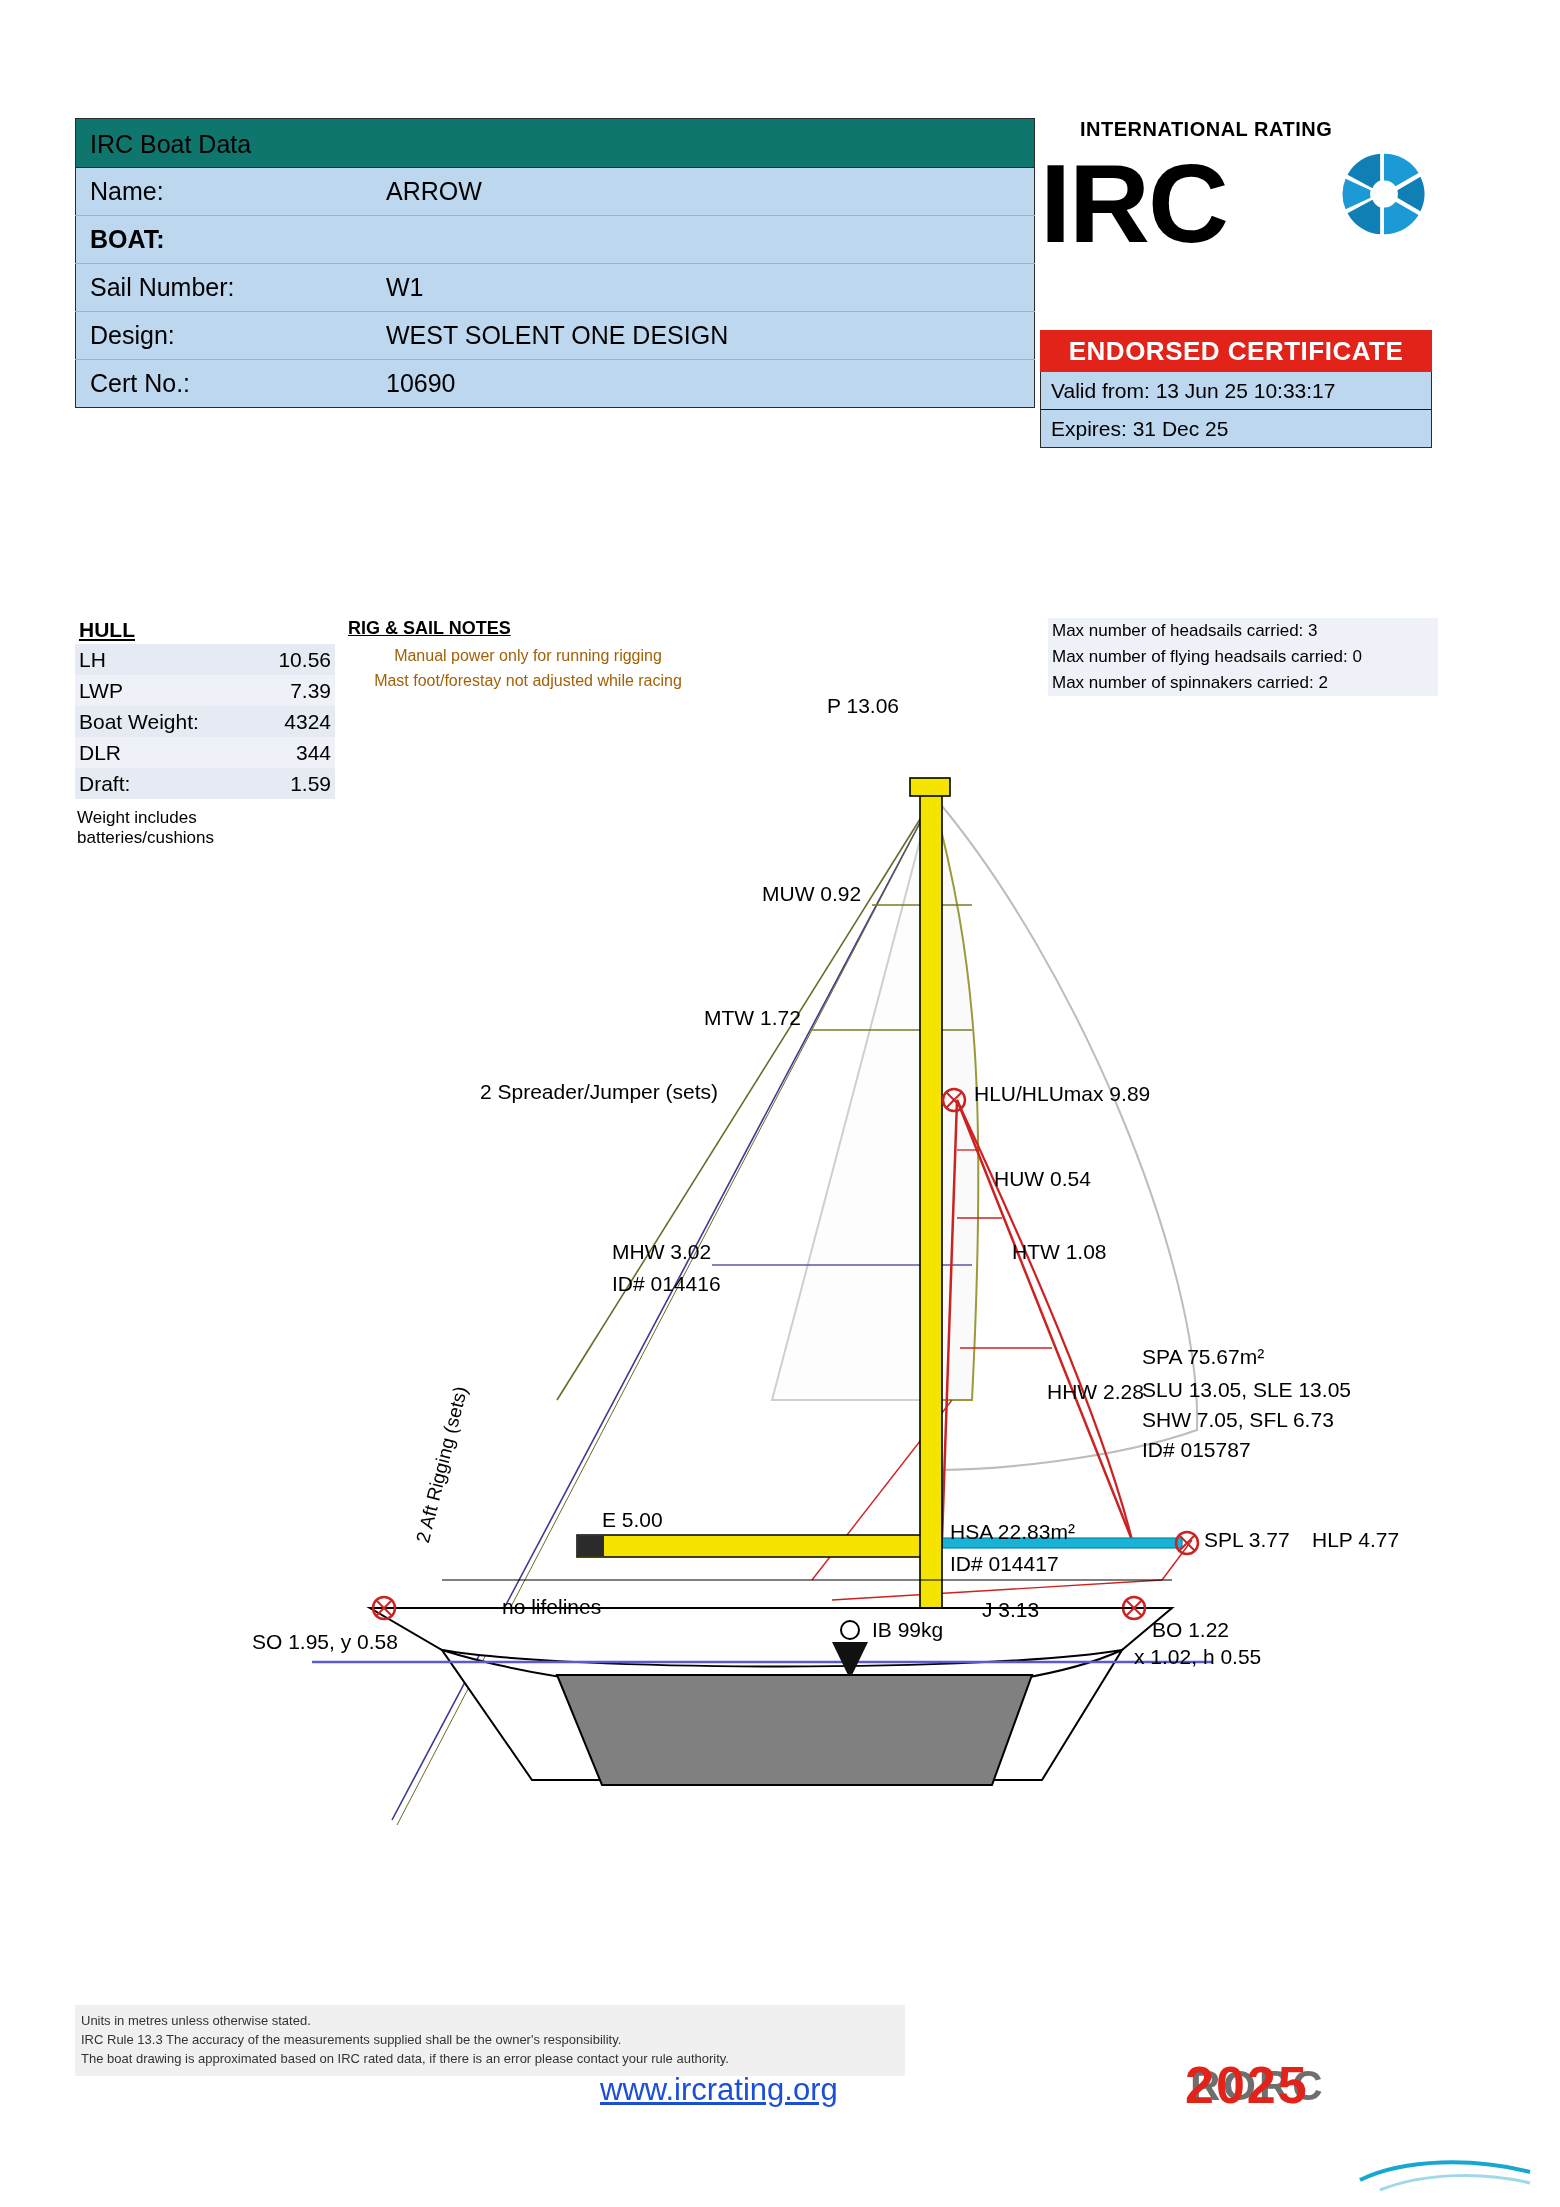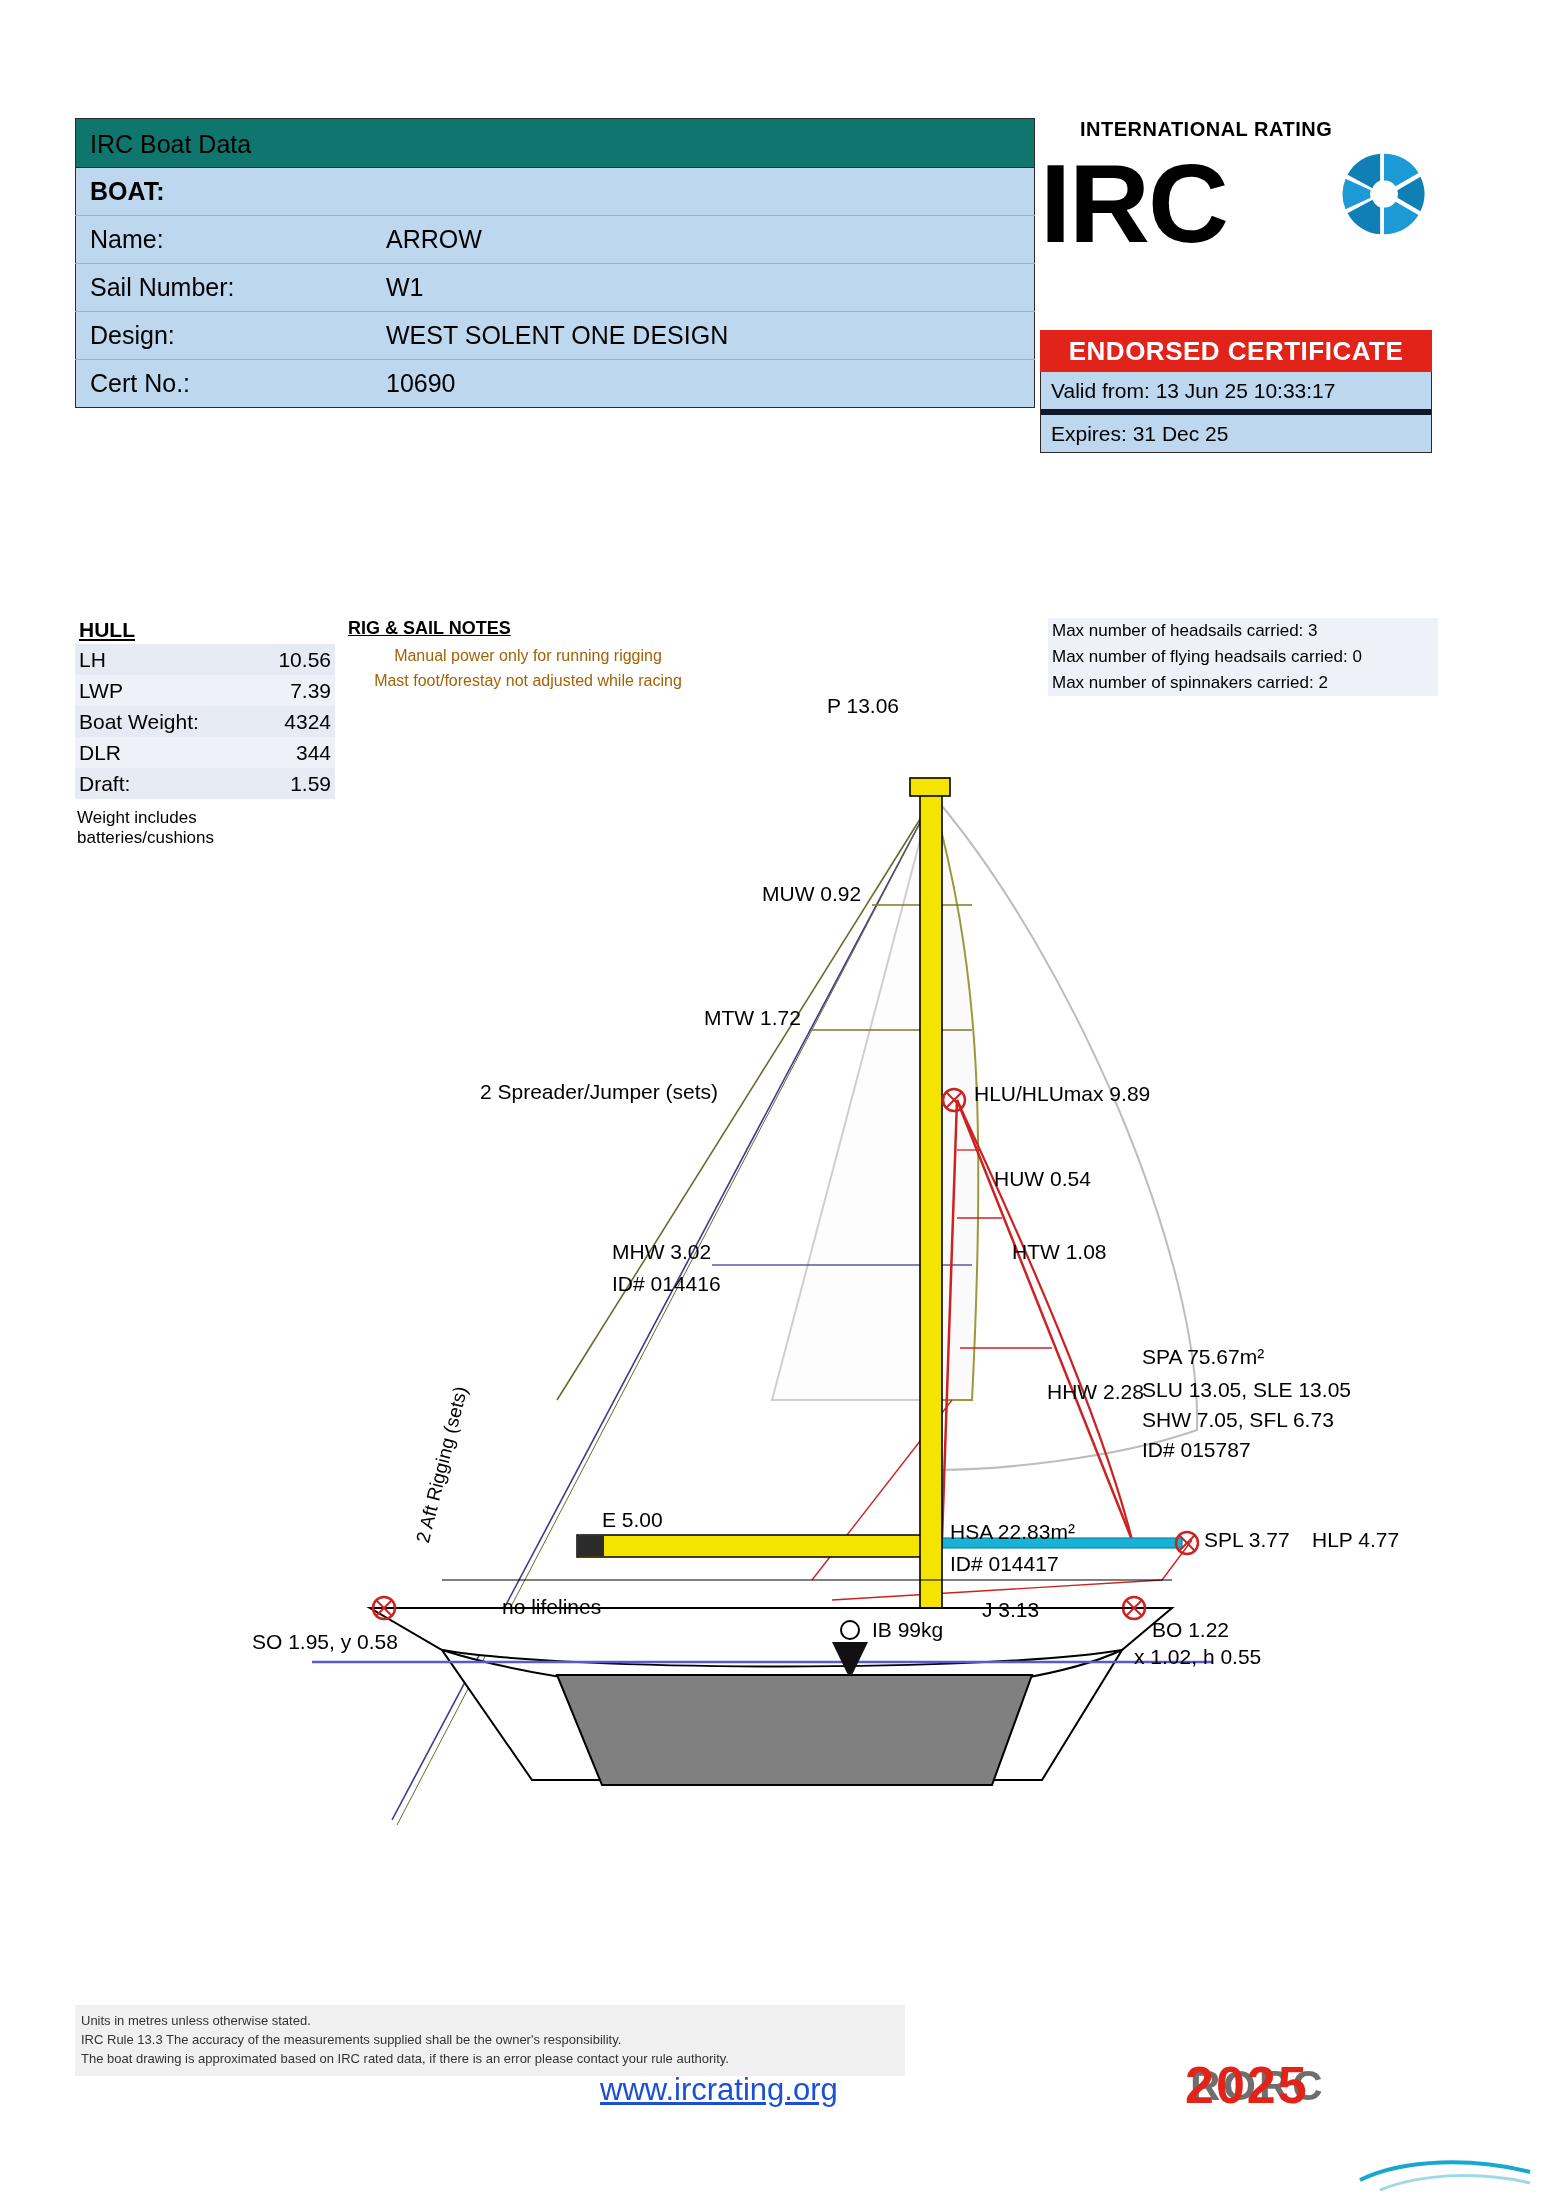--- a/index.html
+++ b/index.html
@@ -19,21 +19,21 @@
   
   .logo-box{position:absolute;left:1040px;top:118px;width:390px;height:190px;}
   .irc-word{position:absolute;left:0;top:30px;font-size:112px;font-weight:bold;letter-spacing:-2px;font-family:"Liberation Sans",sans-serif;line-height:1;}
   .intl-rating{position:absolute;left:40px;top:0px;font-size:20px;font-weight:bold;letter-spacing:.5px;}
   .logo-wheel{position:absolute;left:296px;top:28px;width:96px;height:96px;}
 
   
   .endorsed{position:absolute;left:1040px;top:330px;width:392px;}
   .endorsed-bar{background:#e2231a;color:#fff;font-weight:bold;font-size:26px;letter-spacing:.5px;height:42px;line-height:42px;text-align:center;}
   .endorsed-body{background:#bcd7ee;border:1px solid #2b2b2b;border-top:none;font-size:21px;}
-  .endorsed-body div{height:37px;line-height:37px;padding-left:10px;border-bottom:6px solid #0f172a;}
+  .endorsed-body div{height:37px;line-height:37px;padding-left:10px;border-bottom:1px solid #0f172a;}
   .endorsed-body div:last-child{border-bottom:none;}
 
   
   .issue{position:absolute;left:75px;top:495px;width:1355px;background:#fcf9c9;border:1px solid #2b2b2b;box-sizing:border-box;padding:6px 0 8px 14px;}
   .issue div{font-size:22px;line-height:35px;}
 
   
   .hull{position:absolute;left:75px;top:618px;width:260px;}
   .hull h4{margin:0 0 2px 4px;font-size:21px;text-decoration:underline;}
   .hull table{width:100%;border-collapse:collapse;background:#eef1f7;}
@@ -64,25 +64,25 @@
 </head>
 <body>
 
 <div class="page">
 
   <div class="hdr">
     <div class="hdr-title">IRC Boat Data</div>
     <table class="boat-table">
       <tbody>
           <tr>
-        <td class="lbl bold" colspan="2">BOAT:</td>
-      </tr>
-      <tr>
         <td class="lbl">Name:</td>
         <td class="val">ARROW</td>
+      </tr>
+      <tr>
+        <td class="lbl bold" colspan="2">BOAT:</td>
       </tr>
       <tr>
         <td class="lbl">Sail Number:</td>
         <td class="val">W1</td>
       </tr>
       <tr>
         <td class="lbl">Design:</td>
         <td class="val">WEST SOLENT ONE DESIGN</td>
       </tr>
       <tr>

